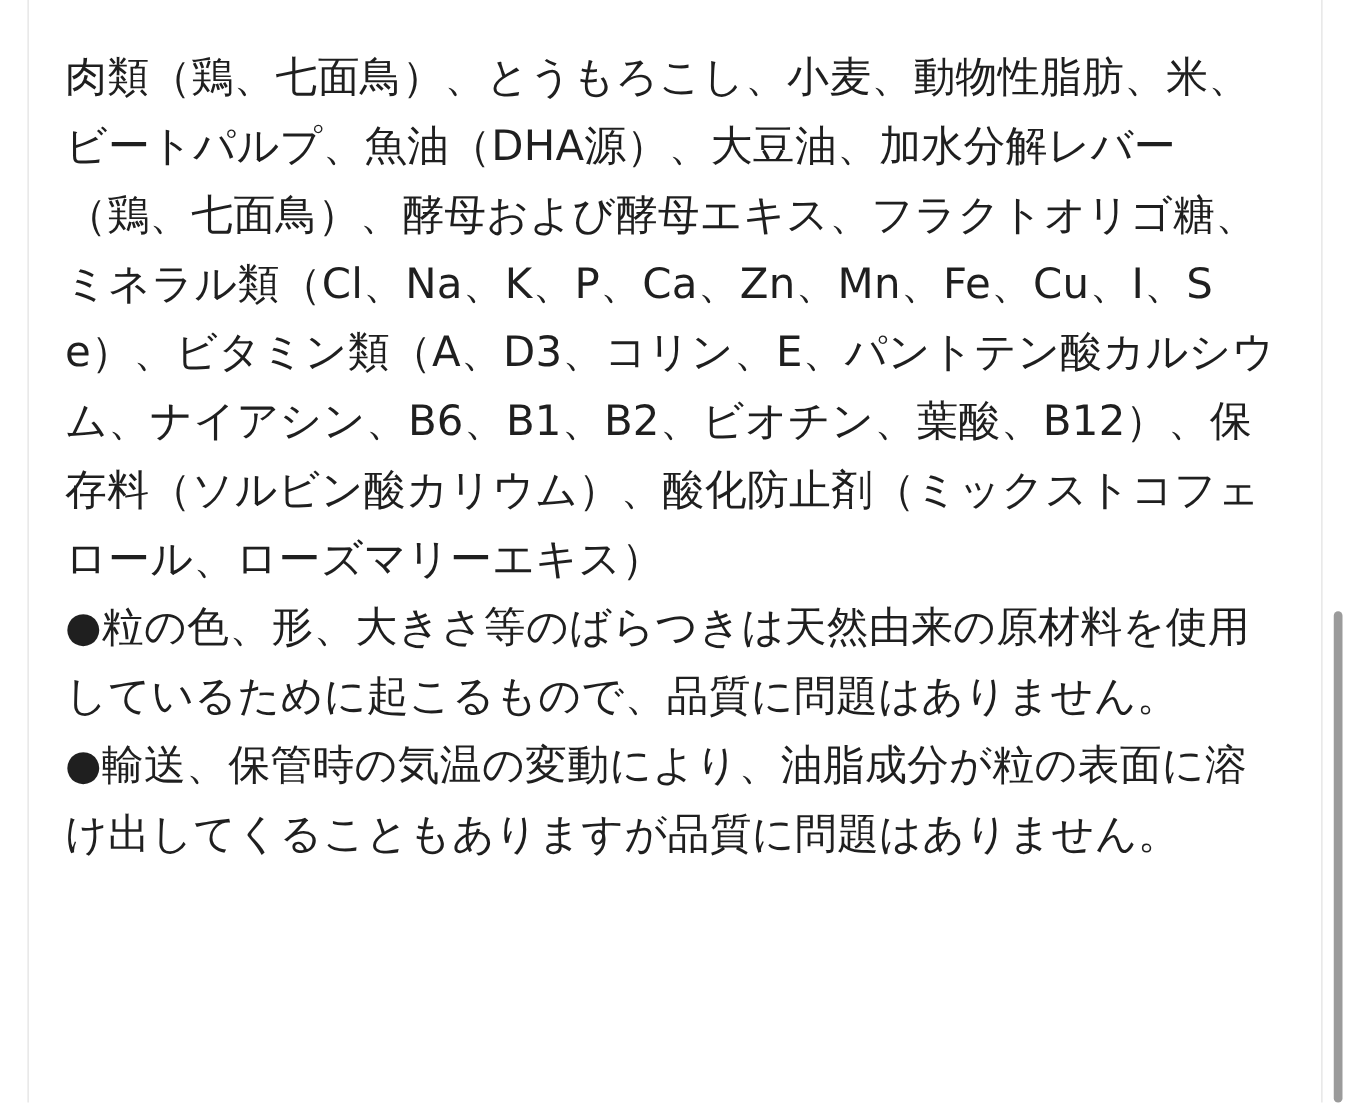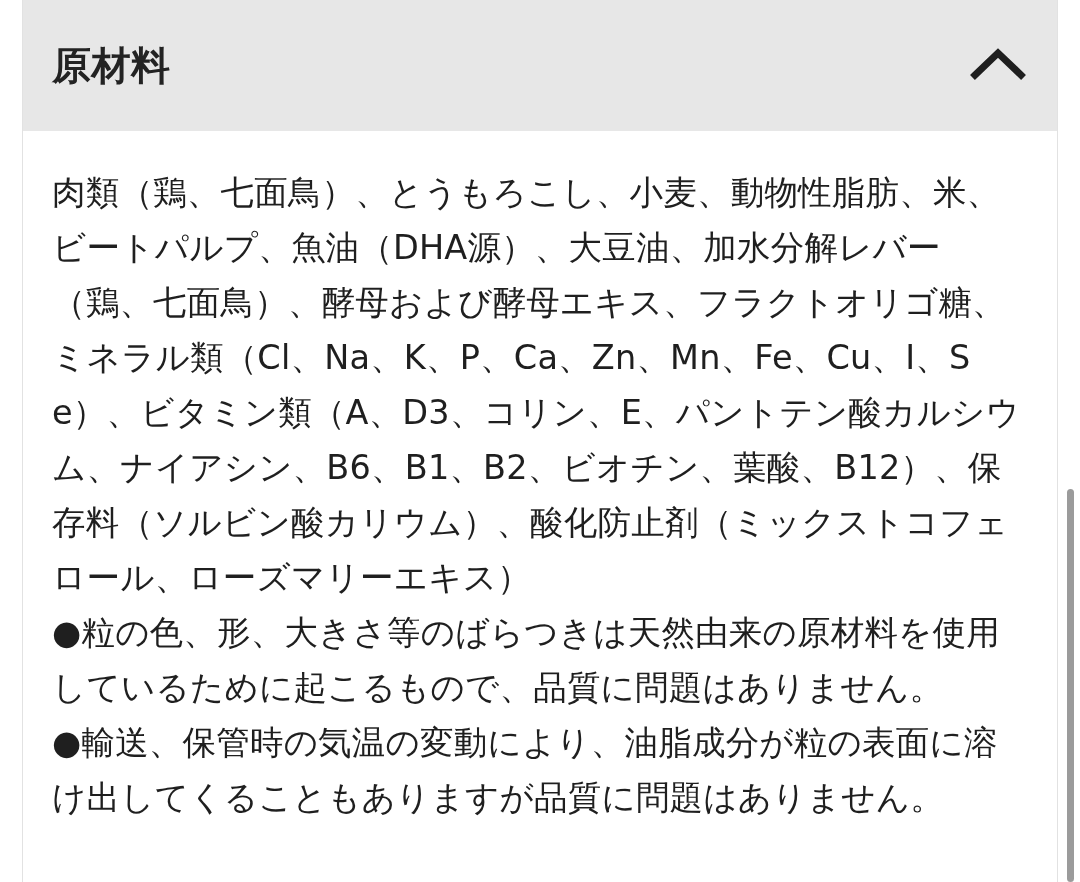--- a/index.html
+++ b/index.html
@@ -108,28 +108,20 @@
 </head>
 <body>
 
 <div class="page">
 
   <div class="rule left"></div>
   <div class="rule right"></div>
 
   <div class="panel">
 
-    <div class="accordion-header">
-      <div class="accordion-title">原材料</div>
-      <span class="chevron-wrap">
-        <svg class="chevron" viewBox="0 0 62 62" aria-hidden="true">
-          <path d="M8 40 L31 18 L54 40" fill="none" stroke="#1f1f1f" stroke-width="7" stroke-linecap="square" stroke-linejoin="miter"></path>
-        </svg>
-      </span>
-    </div>
 
     <div class="accordion-body">
       <p class="ingredients-text">肉類（鶏、七面鳥）、とうもろこし、小麦、動物性脂肪、米、ビートパルプ、魚油（DHA源）、大豆油、加水分解レバー（鶏、七面鳥）、酵母および酵母エキス、フラクトオリゴ糖、ミネラル類（Cl、Na、K、P、Ca、Zn、Mn、Fe、Cu、I、Se）、ビタミン類（A、D3、コリン、E、パントテン酸カルシウム、ナイアシン、B6、B1、B2、ビオチン、葉酸、B12）、保存料（ソルビン酸カリウム）、酸化防止剤（ミックストコフェロール、ローズマリーエキス）
 ●粒の色、形、大きさ等のばらつきは天然由来の原材料を使用しているために起こるもので、品質に問題はありません。
 ●輸送、保管時の気温の変動により、油脂成分が粒の表面に溶け出してくることもありますが品質に問題はありません。</p>
     </div>
 
   </div>
 
   <div class="scrollbar-track">

